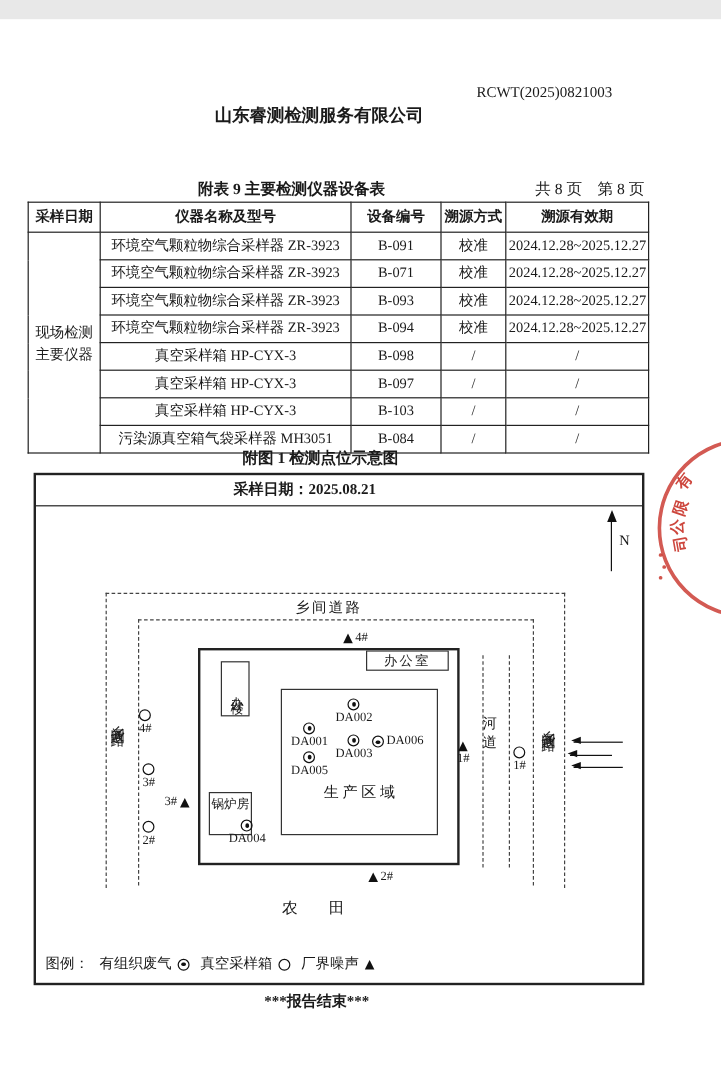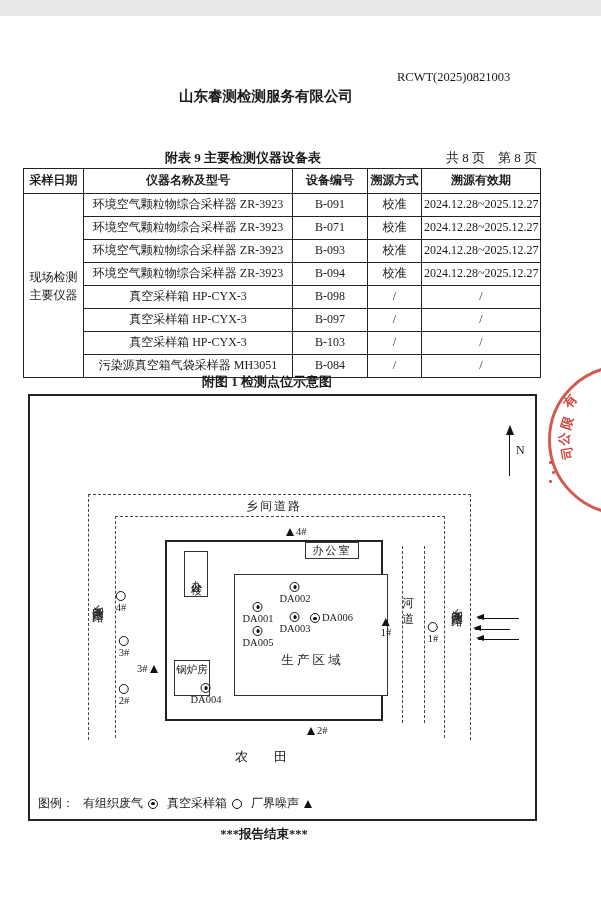--- a/index.html
+++ b/index.html
@@ -138,20 +138,23 @@
         <td>/</td>
         <td>/</td>
       </tr>
     </tbody>
   </table>
 
   <div class="abs cx nowrap bold" style="left:267px;top:357px;font-size:13px;">附图 1  检测点位示意图</div>
 
   <div class="abs frame" style="left:28px;top:378px;width:509px;height:427px;">
 
+    <div class="daterow">
+      <span class="abs cx nowrap bold" style="left:224px;top:4px;font-size:12.5px;">采样日期：2025.08.21</span>
+    </div>
 
     <div class="north-line" style="left:479px;top:38px;height:42px;"></div>
     <div class="north-head" style="left:476px;top:29px;"></div>
     <div class="abs" style="left:486px;top:47px;font-size:12px;">N</div>
 
     <div class="dashedrect" style="left:58px;top:98px;width:383px;height:246px;"></div>
     <div class="dashedrect" style="left:85px;top:120px;width:330px;height:222px;"></div>
 
     <div class="abs cx nowrap" style="left:244px;top:102px;font-size:12px;letter-spacing:2px;">乡间道路</div>
     <div class="abs vtext" style="left:62px;top:199px;height:64px;">乡间道路</div>
@@ -160,25 +163,25 @@
     <div class="vline-dash" style="left:372px;top:150px;height:177px;"></div>
     <div class="vline-dash" style="left:394px;top:150px;height:177px;"></div>
     <div class="abs vtext" style="left:372px;top:191px;height:50px;letter-spacing:16px;">河道</div>
 
     <div class="abs" style="left:135px;top:144px;width:218px;height:181px;border:2px solid #222;box-sizing:border-box;"></div>
 
     <div class="solidbox" style="left:154px;top:155px;width:24px;height:46px;display:flex;align-items:center;justify-content:center;">
       <span class="vtext" style="font-size:11px;letter-spacing:2px;">办公楼</span>
     </div>
 
-    <div class="solidbox" style="left:275px;top:146px;width:54px;height:17px;display:flex;align-items:center;justify-content:center;">
+    <div class="solidbox" style="left:275px;top:146px;width:69px;height:17px;display:flex;align-items:center;justify-content:center;">
       <span style="font-size:11px;letter-spacing:2px;">办公室</span>
     </div>
 
-    <div class="solidbox" style="left:204px;top:178px;width:154px;height:122px;">
+    <div class="solidbox" style="left:204px;top:178px;width:131px;height:122px;">
       <span class="abs cx nowrap" style="left:50%;bottom:26px;font-size:12.5px;">生 产 区 域</span>
     </div>
 
     <div class="solidbox" style="left:144px;top:264px;width:36px;height:36px;">
       <span class="abs cx nowrap" style="left:50%;top:2px;font-size:10.5px;">锅炉房</span>
     </div>
 
     <div class="pt" style="left:228px;top:206px;">
       <span class="sym-org"></span>
       <span class="lbl">DA001</span>

